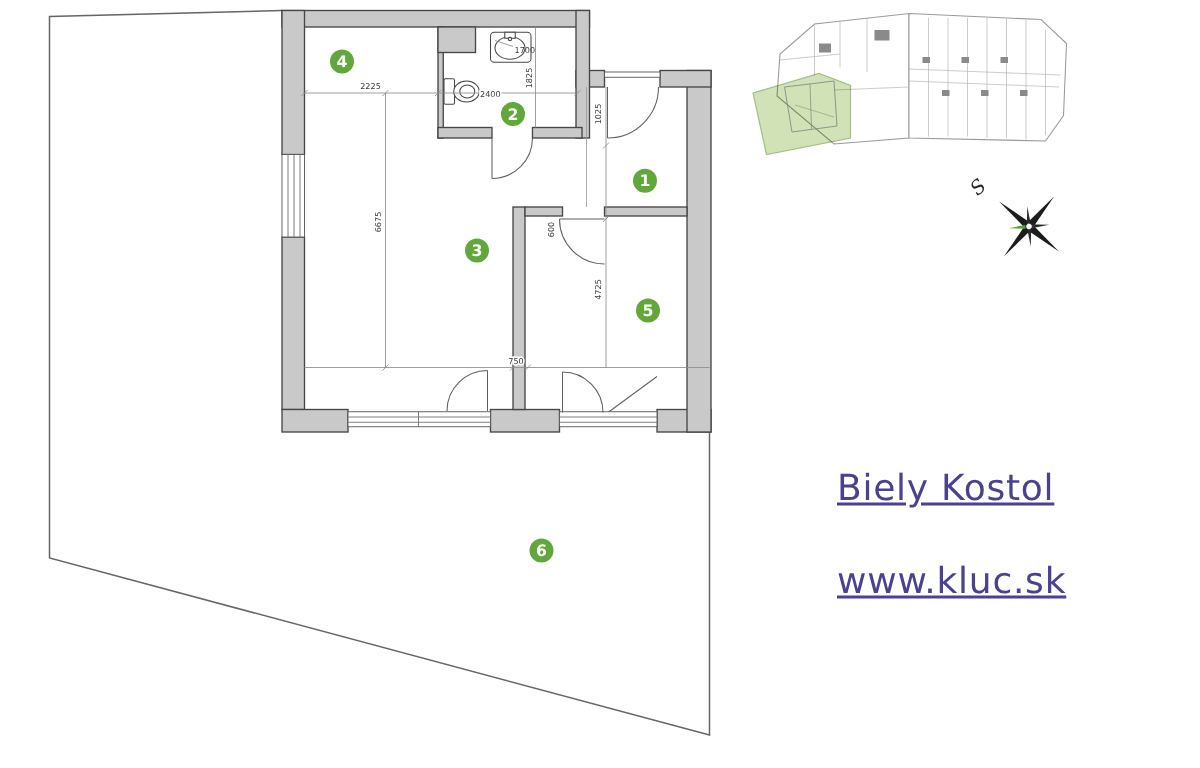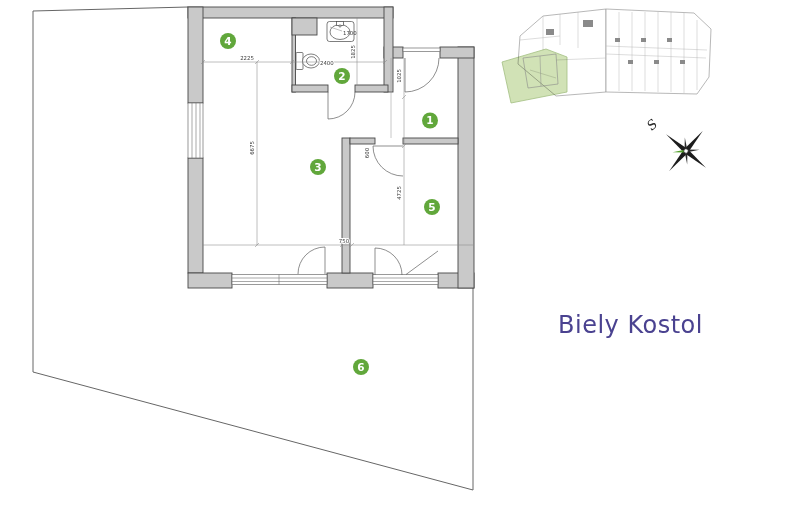--- a/index.html
+++ b/index.html
@@ -9,21 +9,21 @@
   .wall{fill:#c9c9c9;stroke:#474747;stroke-width:0.9;}
   .thin{stroke:#6f6f6f;stroke-width:0.6;fill:none;}
   .dim{stroke:#8a8a8a;stroke-width:0.55;fill:none;}
   .dimtxt{font-size:5.4px;fill:#3c3c3c;}
   .halo{paint-order:stroke;stroke:#ffffff;stroke-width:2px;}
   .door{stroke:#5f5f5f;stroke-width:0.7;fill:none;}
   .fixture{fill:#ffffff;stroke:#474747;stroke-width:0.7;}
   .badge-txt{font-size:10.5px;font-weight:bold;fill:#ffffff;text-anchor:middle;}
   .site{stroke:#9a9a9a;stroke-width:0.7;fill:#ffffff;}
   .site-detail{stroke:#b3b3b3;stroke-width:0.45;fill:none;}
-  .brand{position:absolute;left:558px;color:#4a4290;font-size:24px;letter-spacing:0.5px;}
+  .brand{position:absolute;left:558px;color:#4a4290;font-size:24px;letter-spacing:0.5px;text-decoration:underline;}
   #brand1{top:311px;}
   #brand2{top:373px;}
 </style>
 </head>
 <body>
 
 <div id="stage">
   <svg id="plan-svg" width="800" height="512" viewBox="0 0 800 512">
 
     <polyline points="188,7 33,11 33,372 473,490 473,288" fill="none" stroke="#666" stroke-width="1"></polyline>
@@ -208,13 +208,14 @@
           <polygon points="26,0 0,2.8 0,-2.8" fill="#2a2a2a"></polygon>
           <polygon points="-26,0 0,2.8 0,-2.8" fill="#53a02b"></polygon>
         </g>
         <circle cx="0" cy="0" r="2.2" fill="#fff" stroke="#222" stroke-width="0.7"></circle>
       </g>
       <text x="655" y="128" transform="rotate(-42 655 128)" font-family="DejaVu Serif, Liberation Serif, serif" font-style="italic" font-size="13" fill="#2a2a2a" text-anchor="middle">S</text>
     </g>
   </svg>
 
   <div id="brand1" class="brand">Biely Kostol</div>
+  <div id="brand2" class="brand">www.kluc.sk</div>
 </div>
 
 </body></html>

